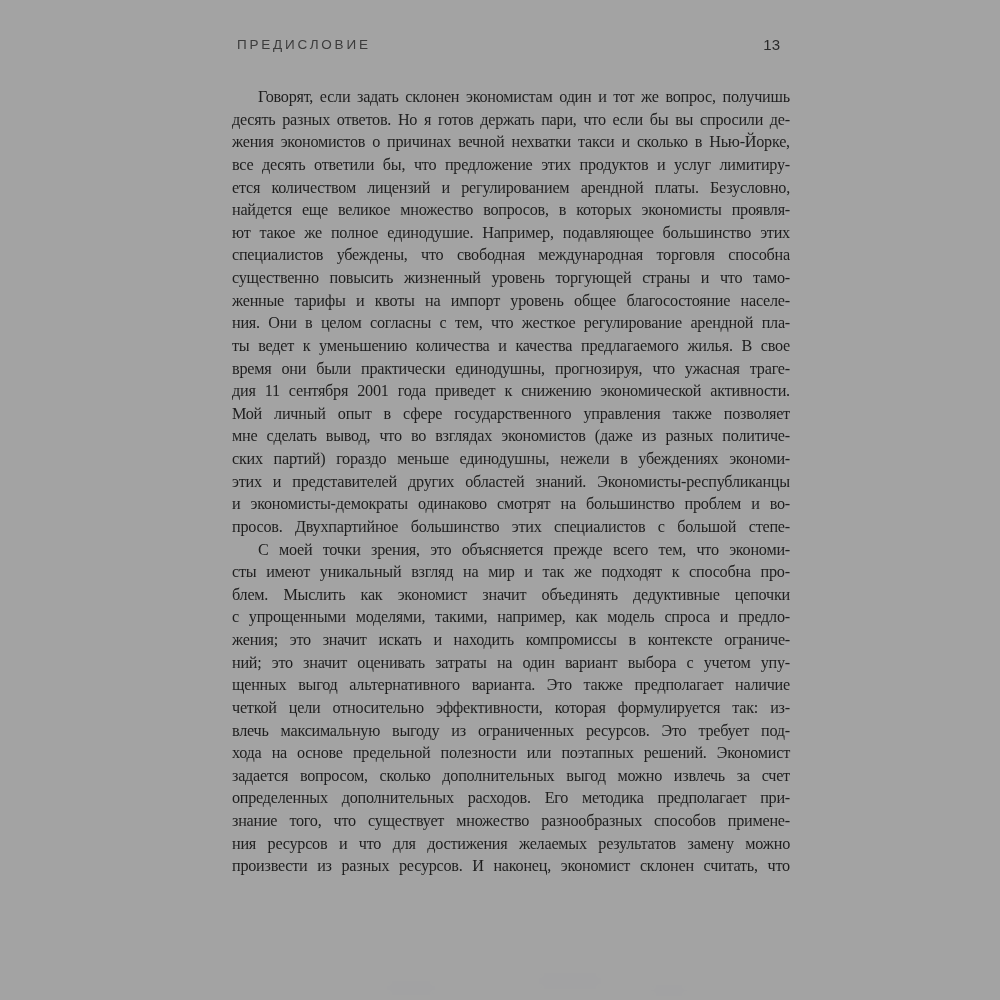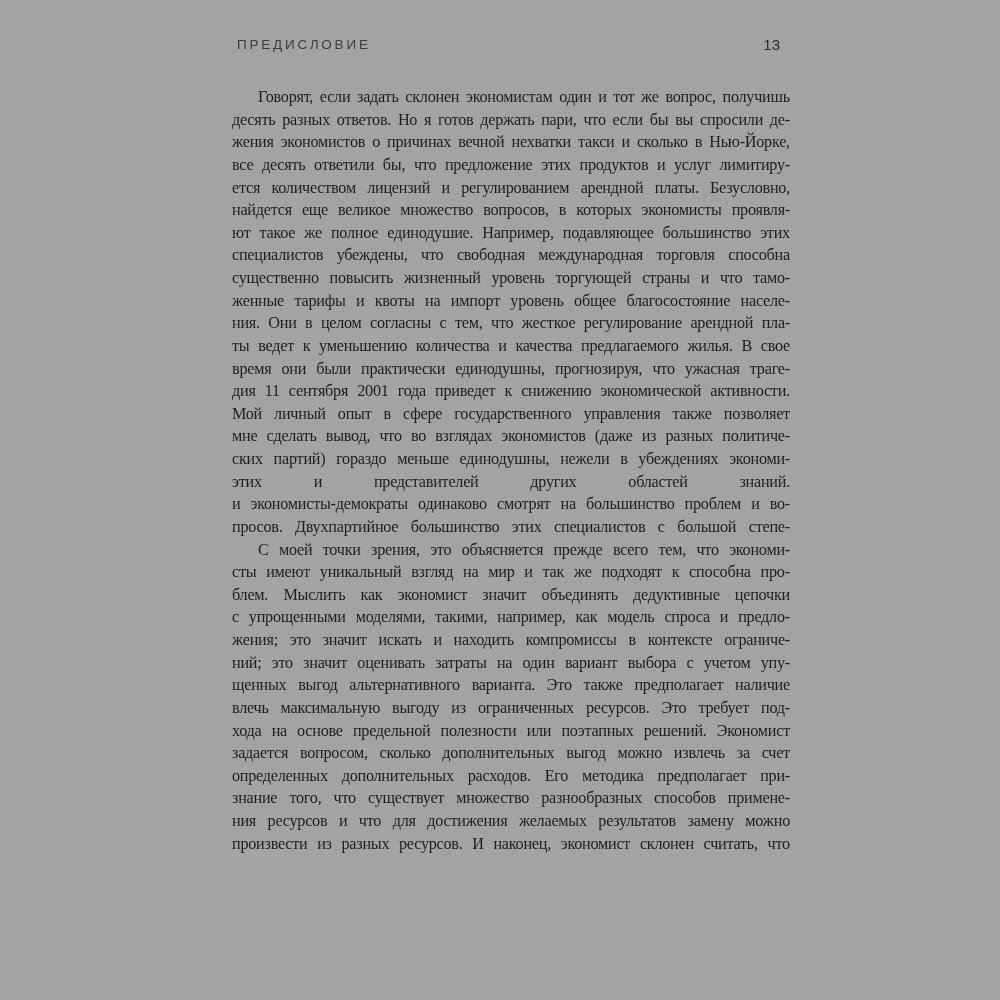--- a/index.html
+++ b/index.html
@@ -285,20 +285,21 @@
         <span>убеждениях</span>
         <span>экономи-</span>
       </div>
       <div class="line j">
         <span>этих</span>
         <span>и</span>
         <span>представителей</span>
         <span>других</span>
         <span>областей</span>
         <span>знаний.</span>
+        <span>Экономисты-республиканцы</span>
       </div>
       <div class="line j">
         <span>и</span>
         <span>экономисты-демократы</span>
         <span>одинаково</span>
         <span>смотрят</span>
         <span>на</span>
         <span>большинство</span>
         <span>проблем</span>
         <span>и</span>
@@ -394,20 +395,30 @@
         <span>щенных</span>
         <span>выгод</span>
         <span>альтернативного</span>
         <span>варианта.</span>
         <span>Это</span>
         <span>также</span>
         <span>предполагает</span>
         <span>наличие</span>
       </div>
       <div class="line j">
+        <span>четкой</span>
+        <span>цели</span>
+        <span>относительно</span>
+        <span>эффективности,</span>
+        <span>которая</span>
+        <span>формулируется</span>
+        <span>так:</span>
+        <span>из-</span>
+      </div>
+      <div class="line j">
         <span>влечь</span>
         <span>максимальную</span>
         <span>выгоду</span>
         <span>из</span>
         <span>ограниченных</span>
         <span>ресурсов.</span>
         <span>Это</span>
         <span>требует</span>
         <span>под-</span>
       </div>

